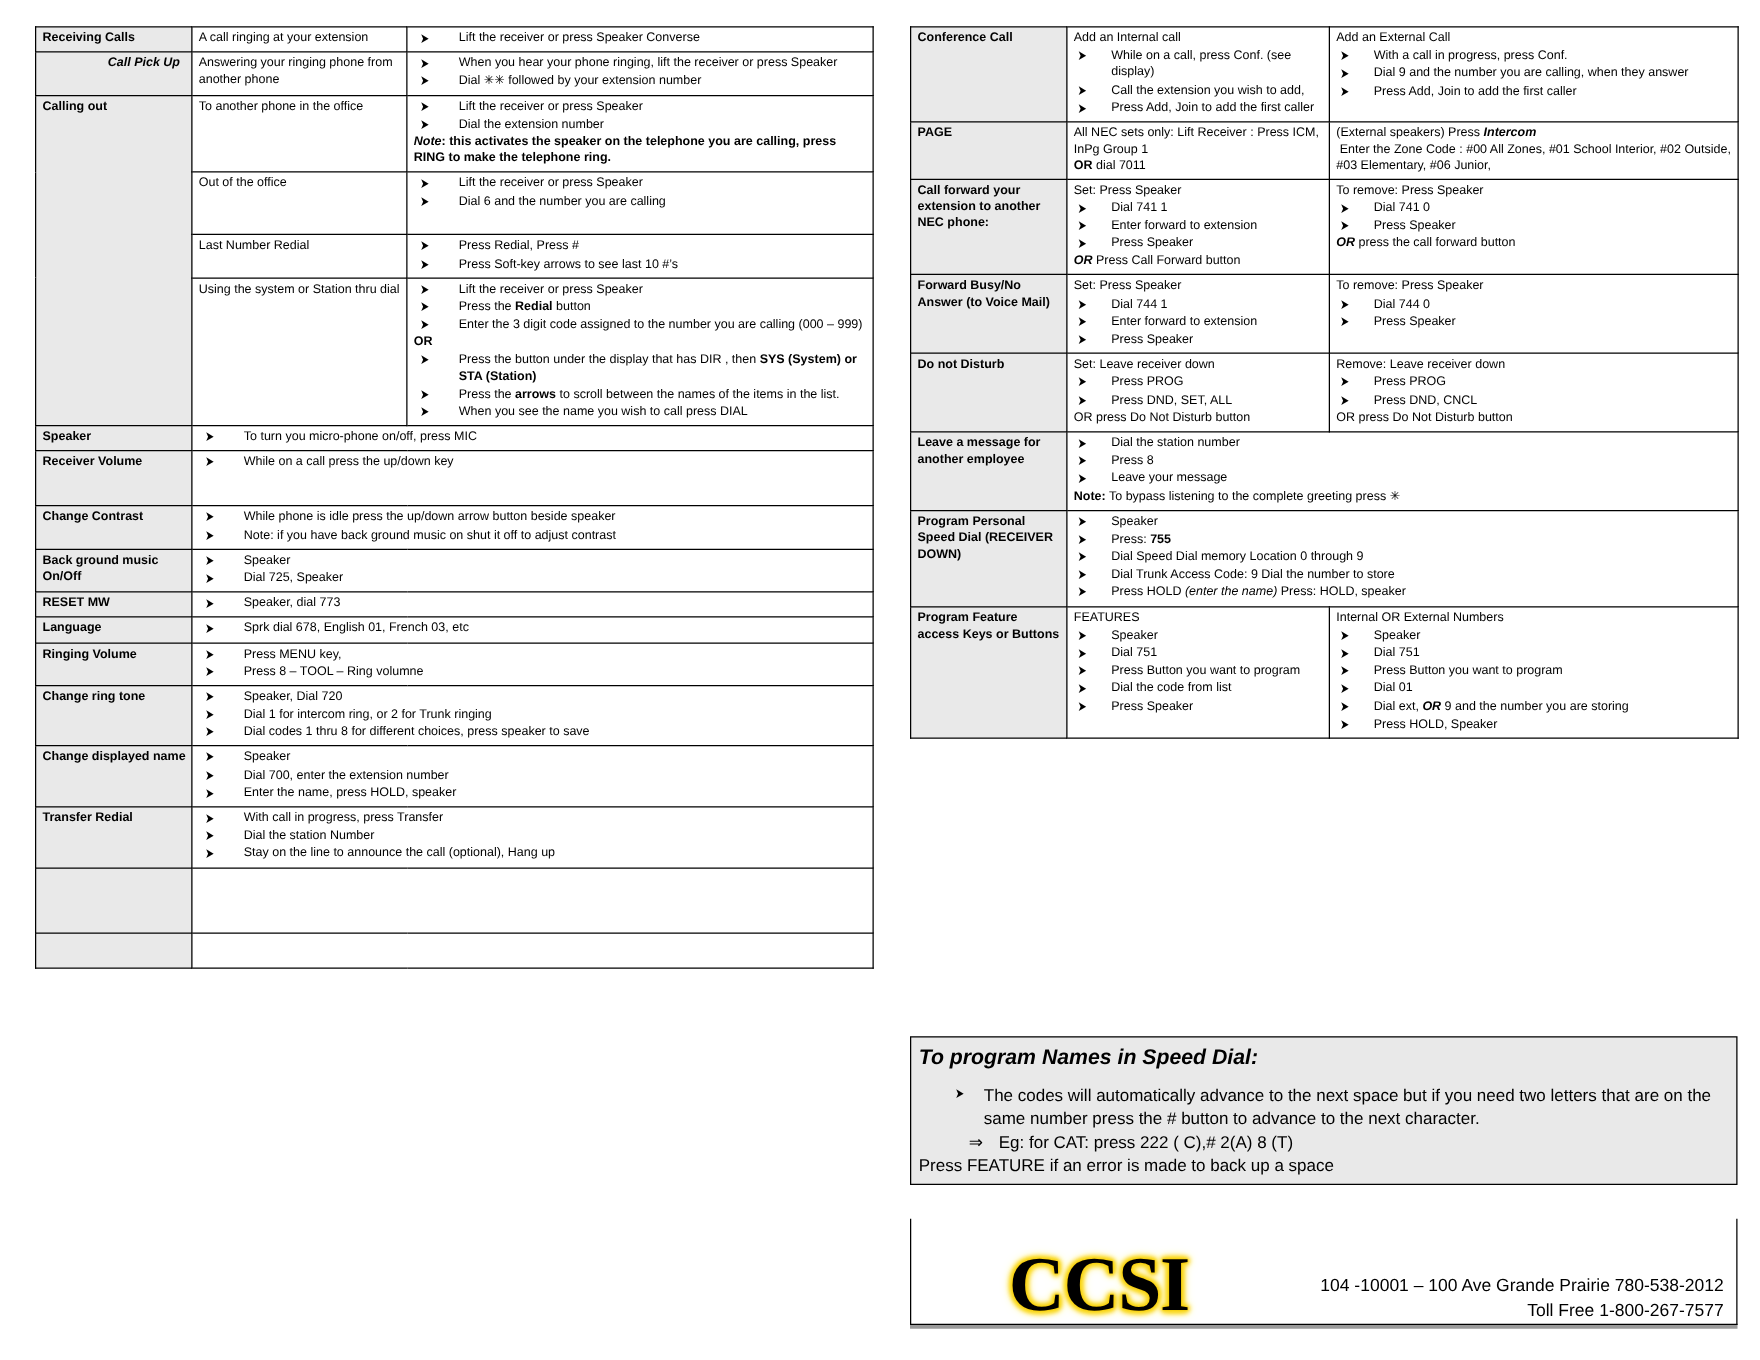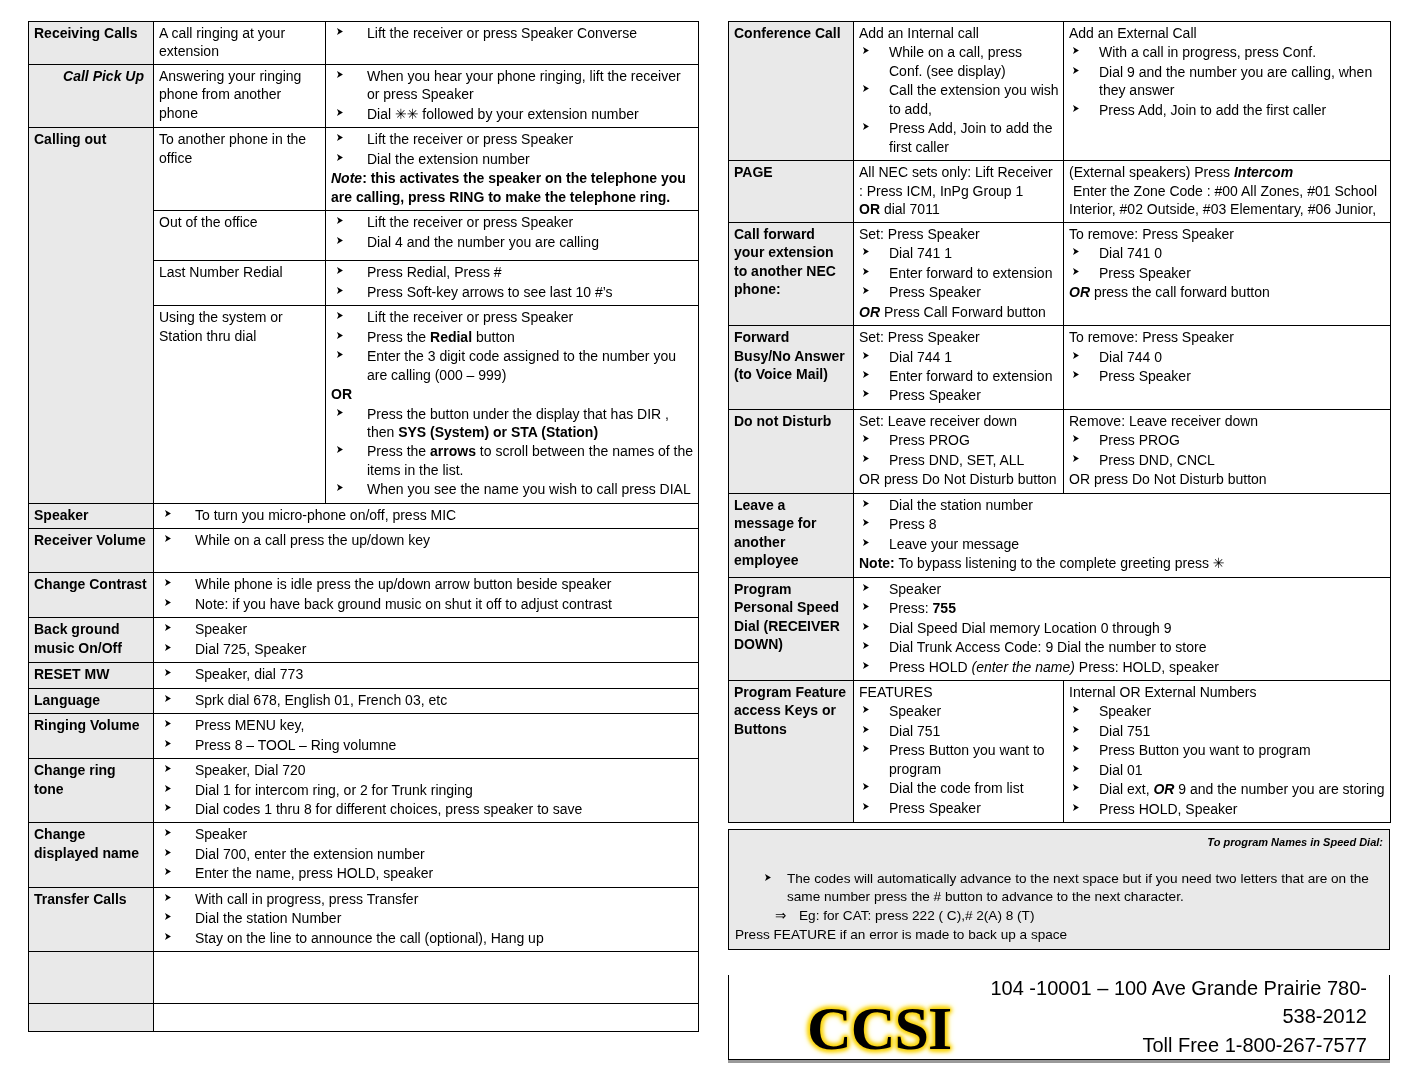--- a/index.html
+++ b/index.html
@@ -17,21 +17,21 @@
   .page {
     position: relative;
     width: 1408px;
     height: 1088px;
   }
 
   
   table.grid {
     border-collapse: collapse;
     table-layout: fixed;
-    font-size: 14px;
+    font-size: 10px;
     line-height: 1.32;
   }
   table.grid td {
     border: 1px solid #000000;
     vertical-align: top;
     padding: 2px 4px 3px 5px;
   }
   td.lbl {
     background: #e9e9e9;
     font-weight: bold;
@@ -105,25 +105,25 @@
     top: 829px;
     width: 662px;
     box-sizing: border-box;
     border: 1px solid #000;
     background: #e9e9e9;
     font-size: 13.6px;
     line-height: 1.34;
     padding: 5px 6px 4px 6px;
   }
   #speeddial-box .sd-title {
-    text-align: right;
+    text-align: left;
     font-weight: bold;
     font-style: italic;
-    font-size: 11px;
-    margin-bottom: 20px;
+    font-size: 17px;
+    margin-bottom: 10px;
   }
   #speeddial-box ul.arrows li { padding-left: 52px; margin-bottom: 1px; }
   #speeddial-box ul.arrows li:before { left: 28px; }
   #speeddial-box .eg {
     padding-left: 64px;
     position: relative;
     margin-top: 1px;
   }
   #speeddial-box .eg:before {
     content: "\21D2";
@@ -156,23 +156,23 @@
     color: #000000;
     margin-left: 78px;
     text-shadow:
       0 0 1px #f2c200, 0 0 2px #f5cc00, 0 0 3px #f7d211,
       0 0 5px #fbdb2a, 0 0 7px #ffe44d, 0 0 9px #ffe863,
       2px 0 4px #f8d400, -2px 0 4px #f8d400,
       0 2px 4px #f8d400, 0 -2px 4px #f8d400;
   }
   #logo-addr {
     margin-left: auto;
-    margin-right: 22px;
+    margin-right: 10px;
     text-align: right;
-    font-size: 20px;
+    font-size: 14px;
     line-height: 1.42;
   }
 
   
   #bottom-rule {
     position: absolute;
     left: 728px;
     top: 1060px;
     width: 662px;
     height: 3px;
@@ -223,21 +223,21 @@
           </ul>
           <div class="plain"><b class="ital">Note</b><b>:  this activates the speaker on the telephone you are calling, press RING to make the telephone ring.</b></div>
         </td>
       </tr>
 
       <tr>
         <td style="height:44px">Out of the office</td>
         <td class="dashL">
           <ul class="arrows">
             <li>Lift the receiver or press Speaker</li>
-            <li>Dial 4 and the number you are calling</li>
+            <li>Dial 6 and the number you are calling</li>
           </ul>
         </td>
       </tr>
 
       <tr>
         <td>Last Number Redial</td>
         <td class="dashL">
           <ul class="arrows">
             <li>Press Redial, Press #</li>
             <li>Press Soft-key arrows to see last 10 #’s</li>
@@ -344,21 +344,21 @@
         <td class="dashL" colspan="2">
           <ul class="arrows">
             <li>Speaker</li>
             <li>Dial 700, enter the extension number</li>
             <li>Enter the name, press HOLD, speaker</li>
           </ul>
         </td>
       </tr>
 
       <tr>
-        <td class="lbl">Transfer Calls</td>
+        <td class="lbl">Transfer Redial</td>
         <td class="dashL" colspan="2">
           <ul class="arrows">
             <li>With call in progress, press Transfer</li>
             <li>Dial the station Number</li>
             <li>Stay on the line to announce the call (optional), Hang up</li>
           </ul>
         </td>
       </tr>
 
       <tr>

